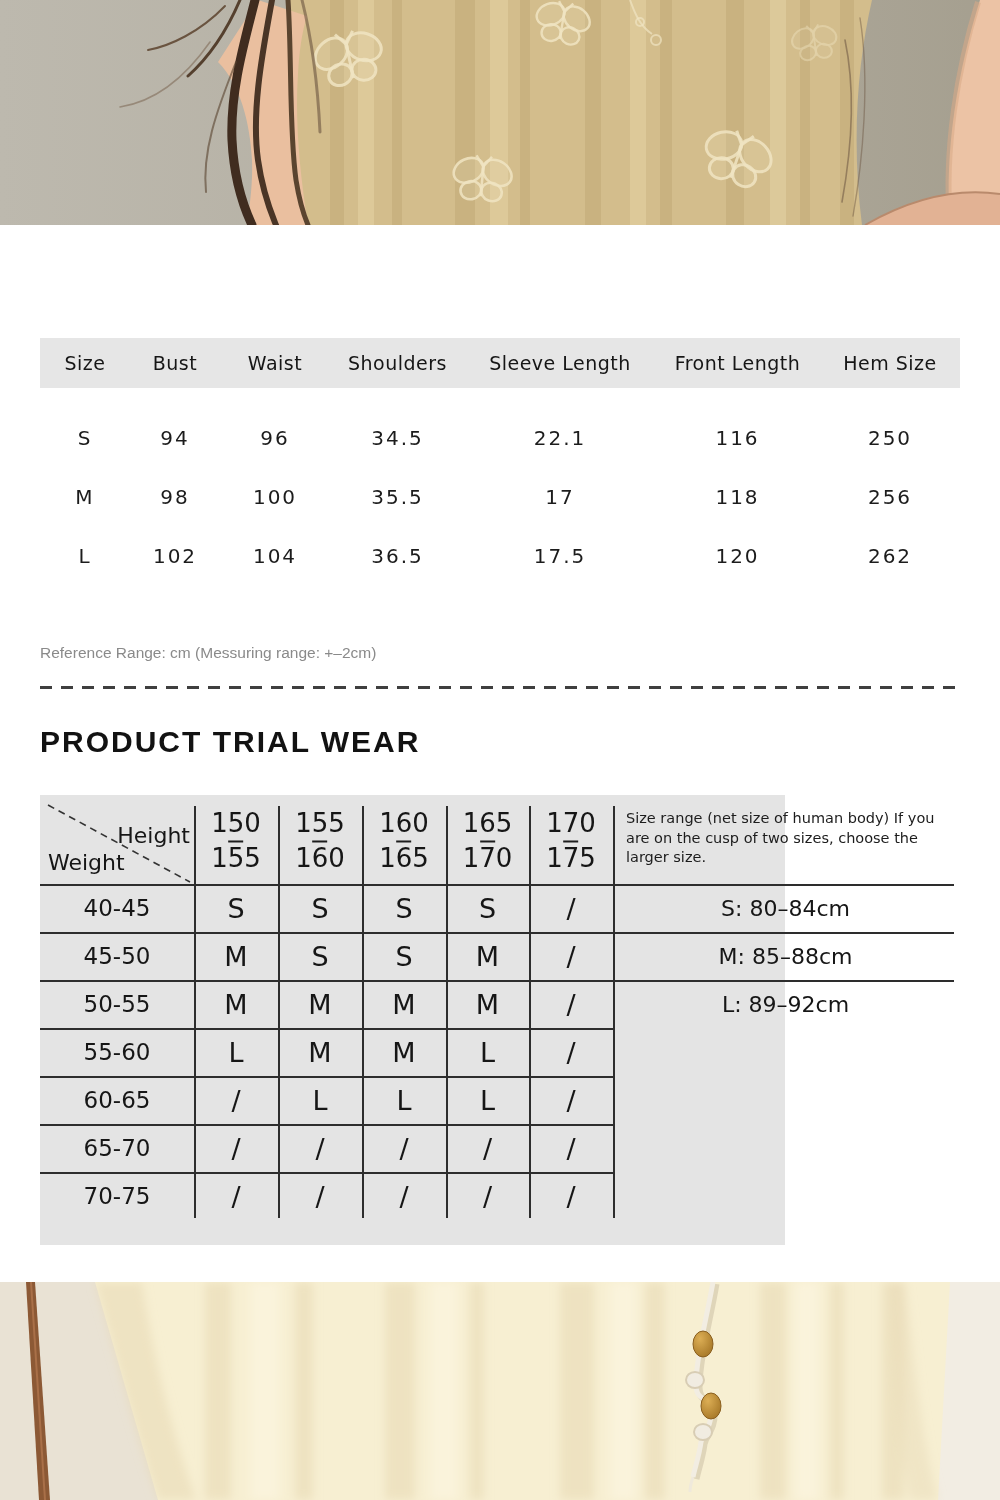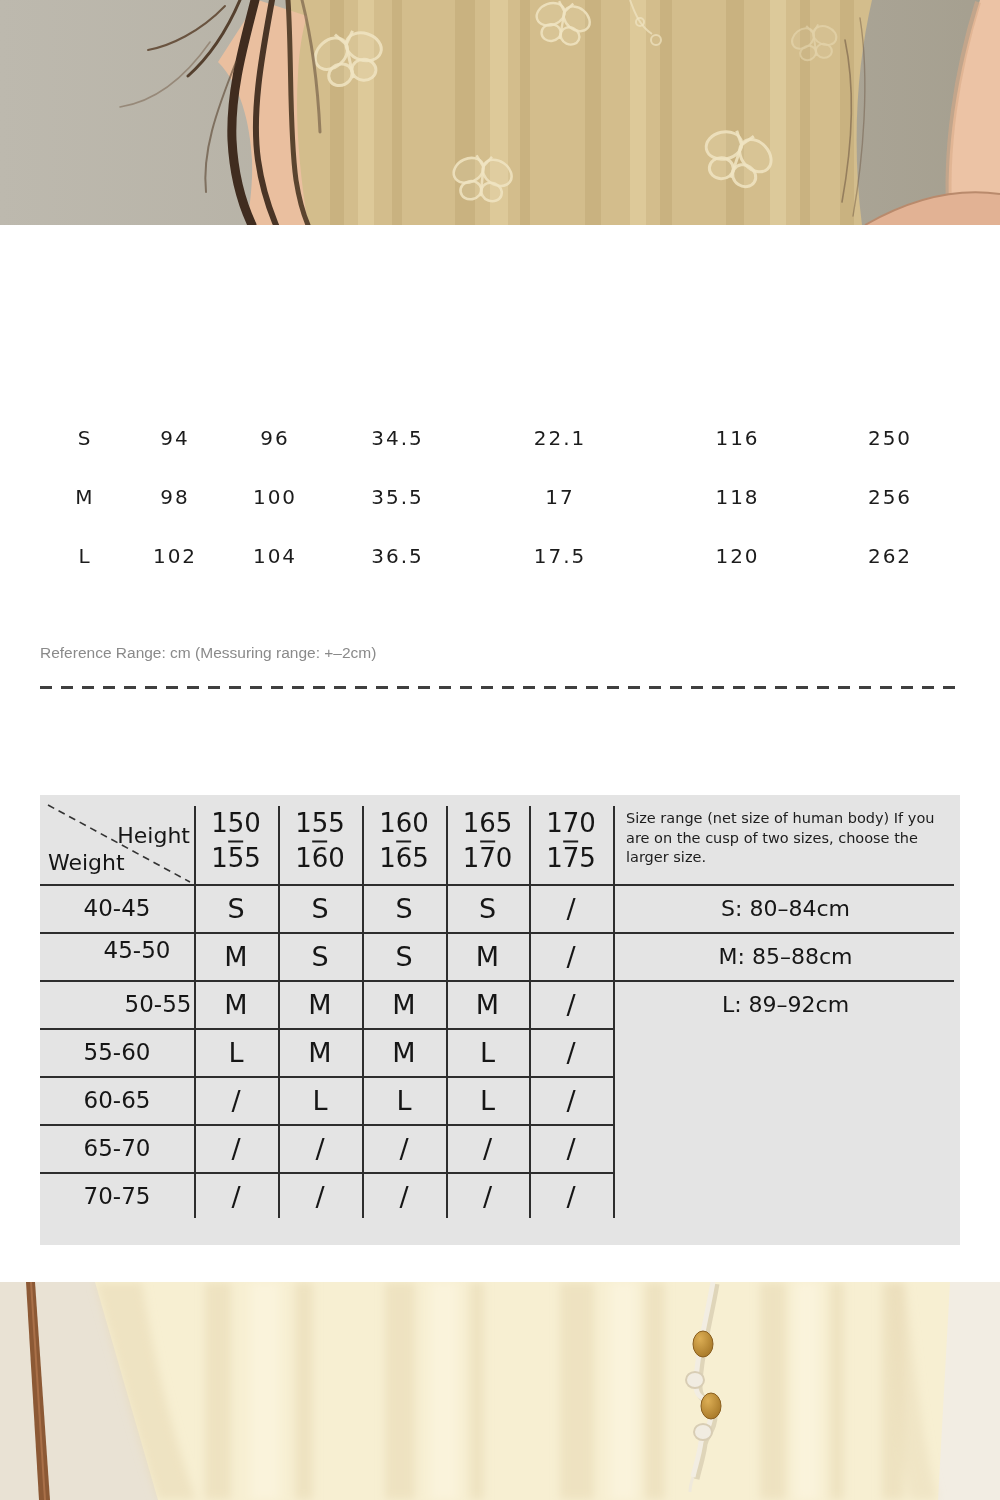--- a/index.html
+++ b/index.html
@@ -26,21 +26,21 @@
   
   .note-line{position:absolute;left:40px;font-family:"Liberation Sans",sans-serif;
     font-size:15.5px;color:#8a8a8a;}
   #note1{top:612px;}
   #note2{top:644px;}
   .note-bold{font-weight:bold;color:#111;}
   
   #dashed-divider{position:absolute;left:40px;top:686px;width:920px;height:3px;
     background:repeating-linear-gradient(90deg,#3f3f3f 0 12px,transparent 12px 21px);}
   
-  #tw{position:absolute;left:40px;top:795px;width:920px;height:450px;background:#e4e4e4;}
+  #tw{position:absolute;left:40px;top:795px;width:745px;height:450px;background:#e4e4e4;}
   .tw-vline{position:absolute;top:11px;width:2px;height:412px;background:#2d2d2d;}
   .tw-hline{position:absolute;height:2px;background:#2d2d2d;left:0;}
   .tw-abs{position:absolute;transform:translate(-50%,-50%);white-space:nowrap;}
   .tw-colhead{display:flex;flex-direction:column;align-items:center;line-height:1.02;
     font-size:26px;color:#161616;}
   .tw-colhead .dash{width:15px;height:2px;background:#1d1d1d;margin:3px 0;}
   .tw-weight{font-size:23px;color:#161616;}
   .tw-cell{font-size:27px;color:#161616;}
   #tw-height-label{position:absolute;left:58px;top:28px;width:92px;text-align:right;
     font-size:22px;color:#161616;}
@@ -121,20 +121,29 @@
       </g>
 
       <path d="M980,0 C958,70 944,150 950,225 L1000,225 L1000,0 Z" fill="#ecc3a5"></path>
       <path d="M978,2 C957,70 944,150 950,223" fill="none" stroke="#d9a987" stroke-width="6" stroke-opacity="0.55"></path>
       <path d="M865,225 L1000,225 L1000,194 C952,187 905,202 865,225 Z" fill="#e2b294"></path>
       <path d="M865,225 C905,202 952,187 1000,194" fill="none" stroke="#b98a6c" stroke-width="2"></path>
     </svg>
   </div>
 
 
+  <div id="st-header">
+      <div class="st-col" style="width: 90px;">Size</div>
+      <div class="st-col" style="width: 90px;">Bust</div>
+      <div class="st-col" style="width: 110px;">Waist</div>
+      <div class="st-col" style="width: 135px;">Shoulders</div>
+      <div class="st-col" style="width: 190px;">Sleeve Length</div>
+      <div class="st-col" style="width: 165px;">Front Length</div>
+      <div class="st-col" style="width: 140px;">Hem Size</div>
+    </div>
   <div id="st-body">
       <div class="st-row">
         <div class="st-cell" style="width: 90px;">S</div>
         <div class="st-cell" style="width: 90px;">94</div>
         <div class="st-cell" style="width: 110px;">96</div>
         <div class="st-cell" style="width: 135px;">34.5</div>
         <div class="st-cell" style="width: 190px;">22.1</div>
         <div class="st-cell" style="width: 165px;">116</div>
         <div class="st-cell" style="width: 140px;">250</div>
       </div>
@@ -155,20 +164,21 @@
         <div class="st-cell" style="width: 190px;">17.5</div>
         <div class="st-cell" style="width: 165px;">120</div>
         <div class="st-cell" style="width: 140px;">262</div>
       </div>
     </div>
 
   <div class="note-line" id="note2">Reference Range: cm (Messuring range: +–2cm)</div>
 
   <div id="dashed-divider"></div>
 
+  <div id="trial-title">PRODUCT TRIAL WEAR</div>
 
   <div id="tw">
     <svg width="154" height="89" style="position:absolute;left:0;top:0;">
       <line x1="8" y1="10" x2="150" y2="87" stroke="#333" stroke-width="1.6" stroke-dasharray="7 5"></line>
     </svg>
     <div id="tw-height-label">Height</div>
     <div id="tw-weight-label">Weight</div>
     <div id="tw-side-note">Size range (net size of human body) If you are on the cusp of two sizes, choose the larger size.</div>
   <div class="tw-vline" style="left: 154px;"></div>
       <div class="tw-vline" style="left: 238px;"></div>
@@ -207,27 +217,27 @@
         <span>170</span>
         <span class="dash"></span>
         <span>175</span>
       </div>
       <div class="tw-abs tw-weight" style="left: 77px; top: 113px;">40-45</div>
       <div class="tw-abs tw-cell" style="left: 196px; top: 113px;">S</div>
       <div class="tw-abs tw-cell" style="left: 280px; top: 113px;">S</div>
       <div class="tw-abs tw-cell" style="left: 364px; top: 113px;">S</div>
       <div class="tw-abs tw-cell" style="left: 447.5px; top: 113px;">S</div>
       <div class="tw-abs tw-cell" style="left: 531px; top: 113px;">/</div>
-      <div class="tw-abs tw-weight" style="left: 77px; top: 155px; margin-left: 20px;">45-50</div>
+      <div class="tw-abs tw-weight" style="left: 77px; top: 161px;">45-50</div>
       <div class="tw-abs tw-cell" style="left: 196px; top: 161px;">M</div>
       <div class="tw-abs tw-cell" style="left: 280px; top: 161px;">S</div>
       <div class="tw-abs tw-cell" style="left: 364px; top: 161px;">S</div>
       <div class="tw-abs tw-cell" style="left: 447.5px; top: 161px;">M</div>
       <div class="tw-abs tw-cell" style="left: 531px; top: 161px;">/</div>
-      <div class="tw-abs tw-weight" style="left: 77px; top: 209px; margin-left: 41px;">50-55</div>
+      <div class="tw-abs tw-weight" style="left: 77px; top: 209px;">50-55</div>
       <div class="tw-abs tw-cell" style="left: 196px; top: 209px;">M</div>
       <div class="tw-abs tw-cell" style="left: 280px; top: 209px;">M</div>
       <div class="tw-abs tw-cell" style="left: 364px; top: 209px;">M</div>
       <div class="tw-abs tw-cell" style="left: 447.5px; top: 209px;">M</div>
       <div class="tw-abs tw-cell" style="left: 531px; top: 209px;">/</div>
       <div class="tw-abs tw-weight" style="left: 77px; top: 257px;">55-60</div>
       <div class="tw-abs tw-cell" style="left: 196px; top: 257px;">L</div>
       <div class="tw-abs tw-cell" style="left: 280px; top: 257px;">M</div>
       <div class="tw-abs tw-cell" style="left: 364px; top: 257px;">M</div>
       <div class="tw-abs tw-cell" style="left: 447.5px; top: 257px;">L</div>

